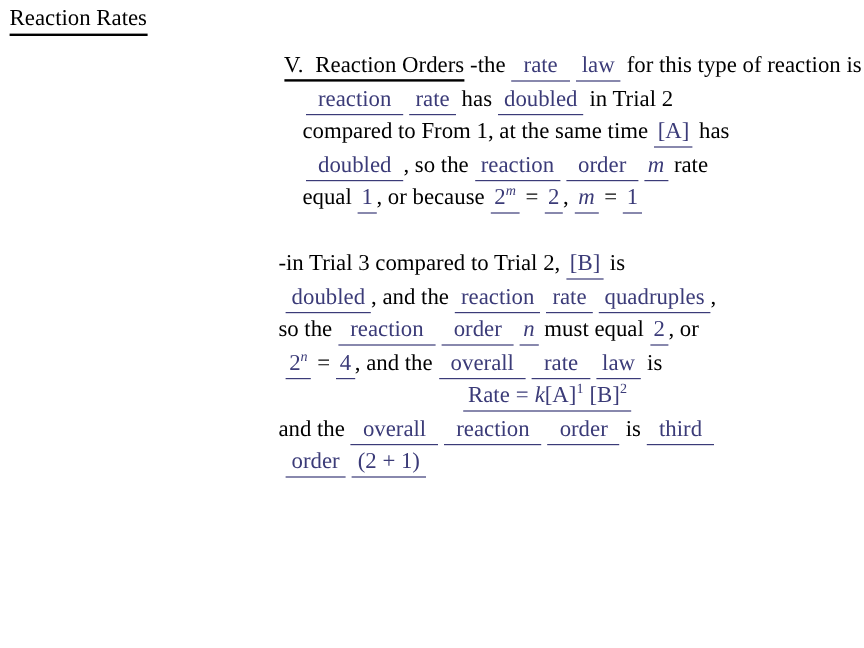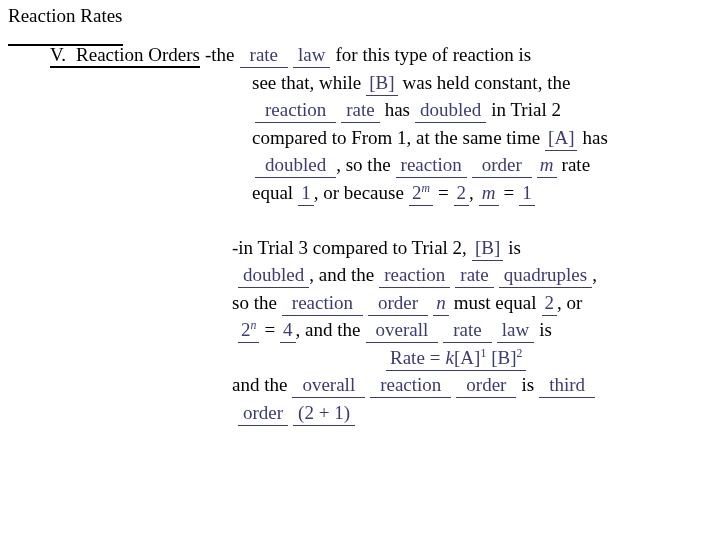--- a/index.html
+++ b/index.html
@@ -23,41 +23,41 @@
 
   
   .slide-title {
     position: absolute;
     left: 8px;
     top: 4px;
     font-size: 19px;
     line-height: 24px;
     color: #000000;
     border-bottom: 2px solid #000000;
-    padding-bottom: 16px;
+    padding-bottom: 0px;
     display: inline-block;
     white-space: nowrap;
     text-align: center;
   }
 
   
   .body-block {
     position: absolute;
     left: 42px;
     top: 41px;
     width: 676px;
     font-size: 19px;
     line-height: 27.5px;
   }
 
   .line {
     white-space: nowrap;
     height: 27.5px;
   }
-  .ind-1  { padding-left: 8px; }
+  .ind-1  { padding-left: 8px; text-align: right; }
   .ind-2  { padding-left: 200px; }
   .ind-4  { padding-left: 210px; }
   .ind-5  { padding-left: 213px; font-family: Liberation Serif, serif; }
   .ind-6  { padding-left: 190px; }
   .ind-7  { padding-left: 196px; }
   .ind-8  { padding-left: 344px; }
 
   
   .heading {
     border-bottom: 2px solid #000000;
@@ -104,23 +104,20 @@
 
   <div class="slide-title">Reaction Rates</div>
 
   <div class="body-block">
 
     <div class="line ind-1">
       <span class="heading"><span>V.</span><span class="sp-lg"></span><span>Reaction Orders</span></span><span class="sp"></span><span class="stat">-the</span><span class="sp"></span><span class="ans wide">rate</span><span class="sp"></span><span class="ans">law</span><span class="sp"></span><span class="stat">for this type of reaction is</span>
     </div>
 
 
-    <div class="line ind-4">
-      <span class="stat">see that, while</span><span class="sp"></span><span class="ans tight">[B]</span><span class="sp"></span><span class="stat">was held constant, the</span>
-    </div>
 
     <div class="line ind-5">
       <span class="ans wide">reaction</span><span class="sp"></span><span class="ans">rate</span><span class="sp"></span><span class="stat">has</span><span class="sp"></span><span class="ans">doubled</span><span class="sp"></span><span class="stat">in Trial 2</span>
     </div>
 
     <div class="line ind-4">
       <span class="stat">compared to From 1, at the same time</span><span class="sp"></span><span class="ans tight">[A]</span><span class="sp"></span><span class="stat">has</span>
     </div>
 
     <div class="line ind-5">

